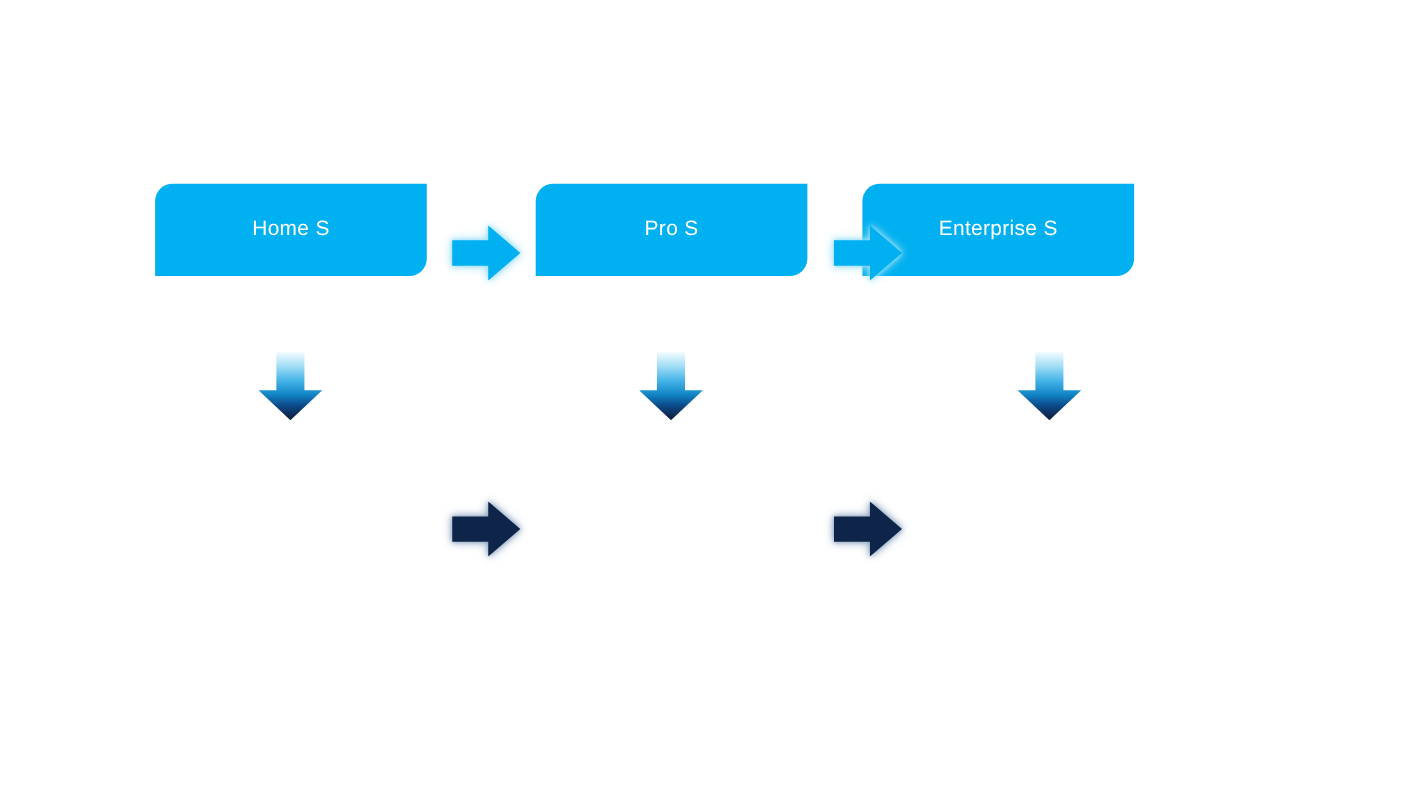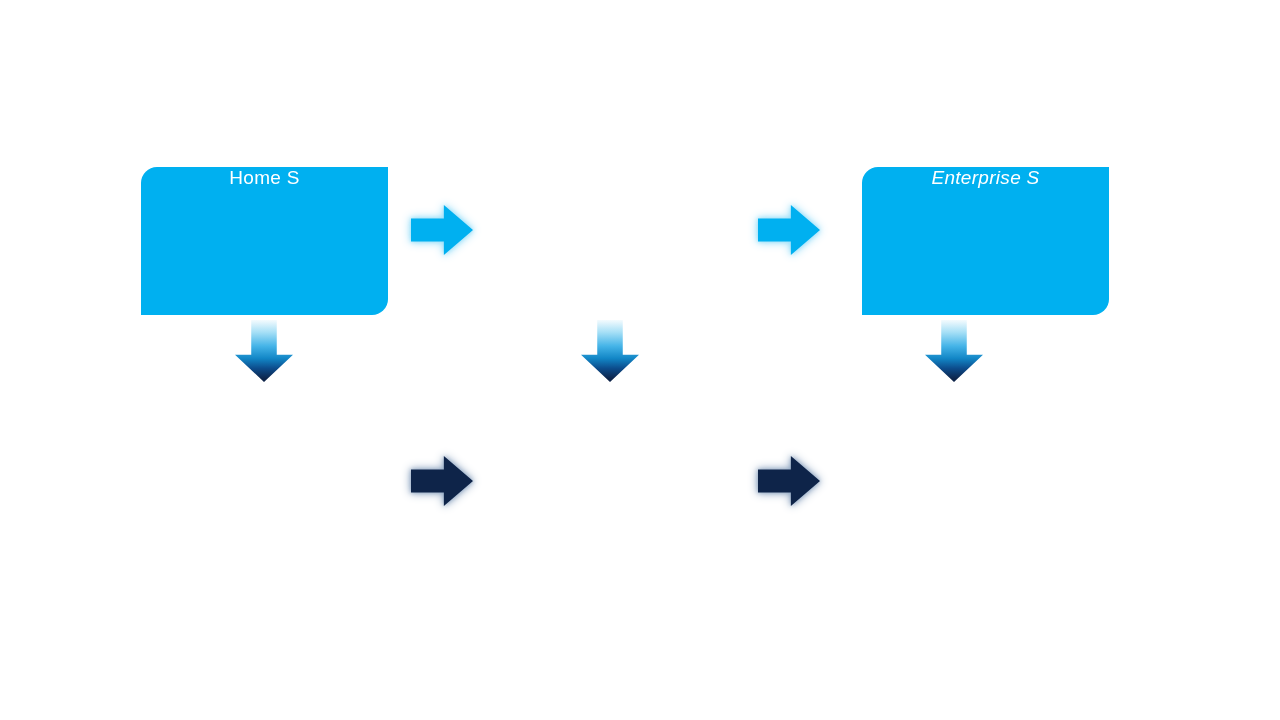--- a/index.html
+++ b/index.html
@@ -11,23 +11,23 @@
   .canvas {
     position: relative;
     width: 1280px;
     height: 720px;
     background: #ffffff;
     overflow: hidden;
   }
   .box {
     position: absolute;
     width: 247px;
-    height: 148px;
+    height: 84px;
     display: flex;
-    align-items: flex-start;
+    align-items: center;
     justify-content: center;
   }
   .box .label {
     color: #ffffff;
     font-size: 19px;
     font-weight: 400;
     letter-spacing: 0.3px;
     white-space: nowrap;
   }
   .box-top {
@@ -35,21 +35,21 @@
     border-radius: 16px 0 16px 0;
     top: 167px;
   }
   .box-bottom {
     background: var(--dark-navy);
     top: 418px;
   }
   .box-bottom .label { transform: translateX(-10px); }
   .col1 { left: 141px; }
   .col2 { left: 487px; }
-  .col3 { left: 862px; font-style: italic; }
+  .col3 { left: 784px; }
 
   
   .arrow-right-wrap {
     position: absolute;
     width: 62px;
     height: 50px;
   }
   .arrow-right {
     width: 100%;
     height: 100%;
@@ -88,20 +88,23 @@
   .ad-x3 { left: 925px; }
 </style>
 </head>
 <body>
 
 <div class="canvas">
 
   <div class="box box-top col1">
     <span class="label">Home S</span>
   </div>
+  <div class="box box-top col2">
+    <span class="label">Pro S</span>
+  </div>
   <div class="box box-top col3">
     <span class="label">Enterprise S</span>
   </div>
 
   <div class="arrow-right-wrap arrow-right-top ar-top ar-x1">
     <div class="arrow-right"></div>
   </div>
   <div class="arrow-right-wrap arrow-right-top ar-top ar-x2">
     <div class="arrow-right"></div>
   </div>

